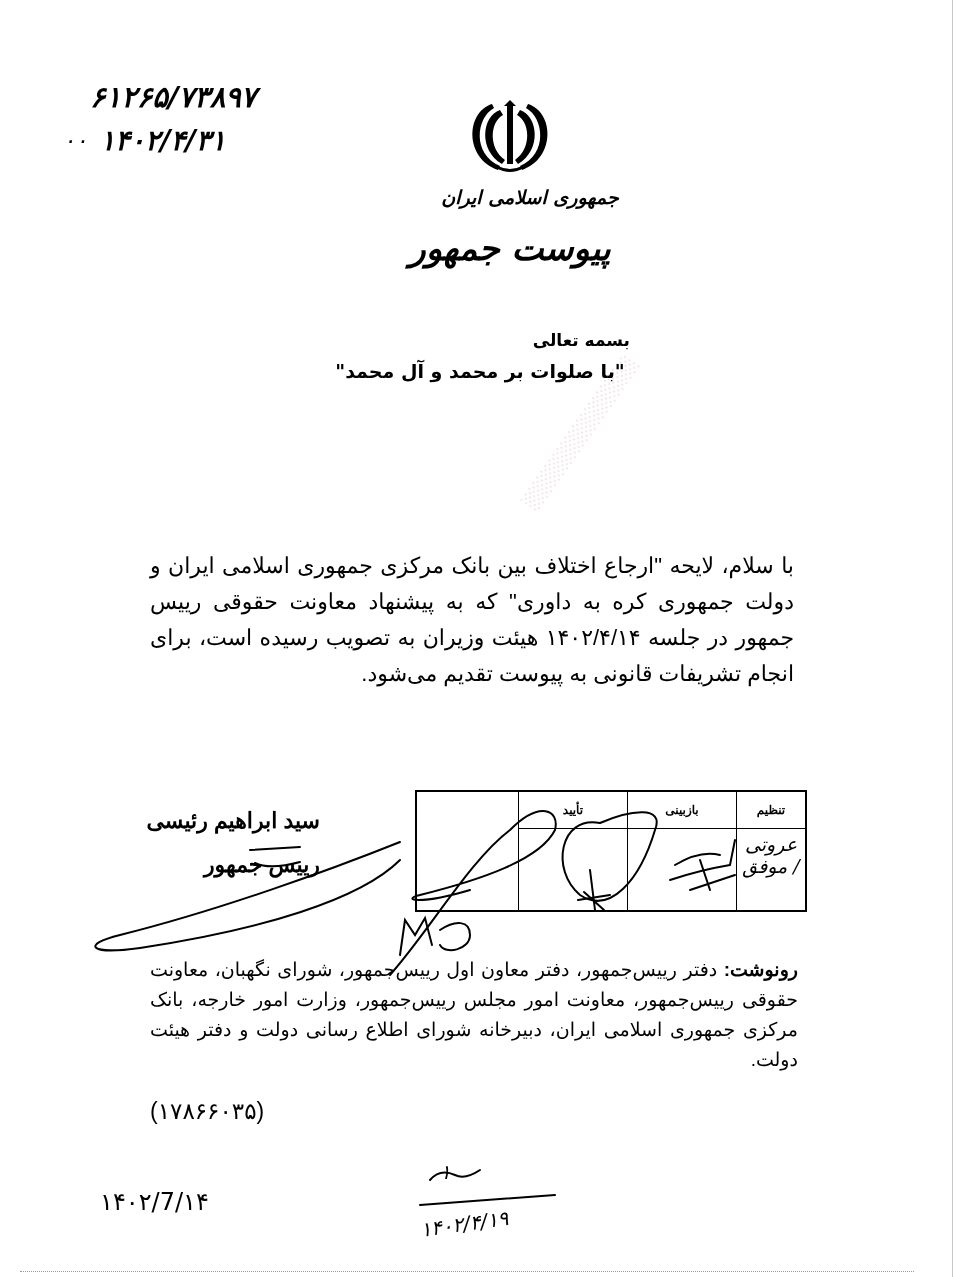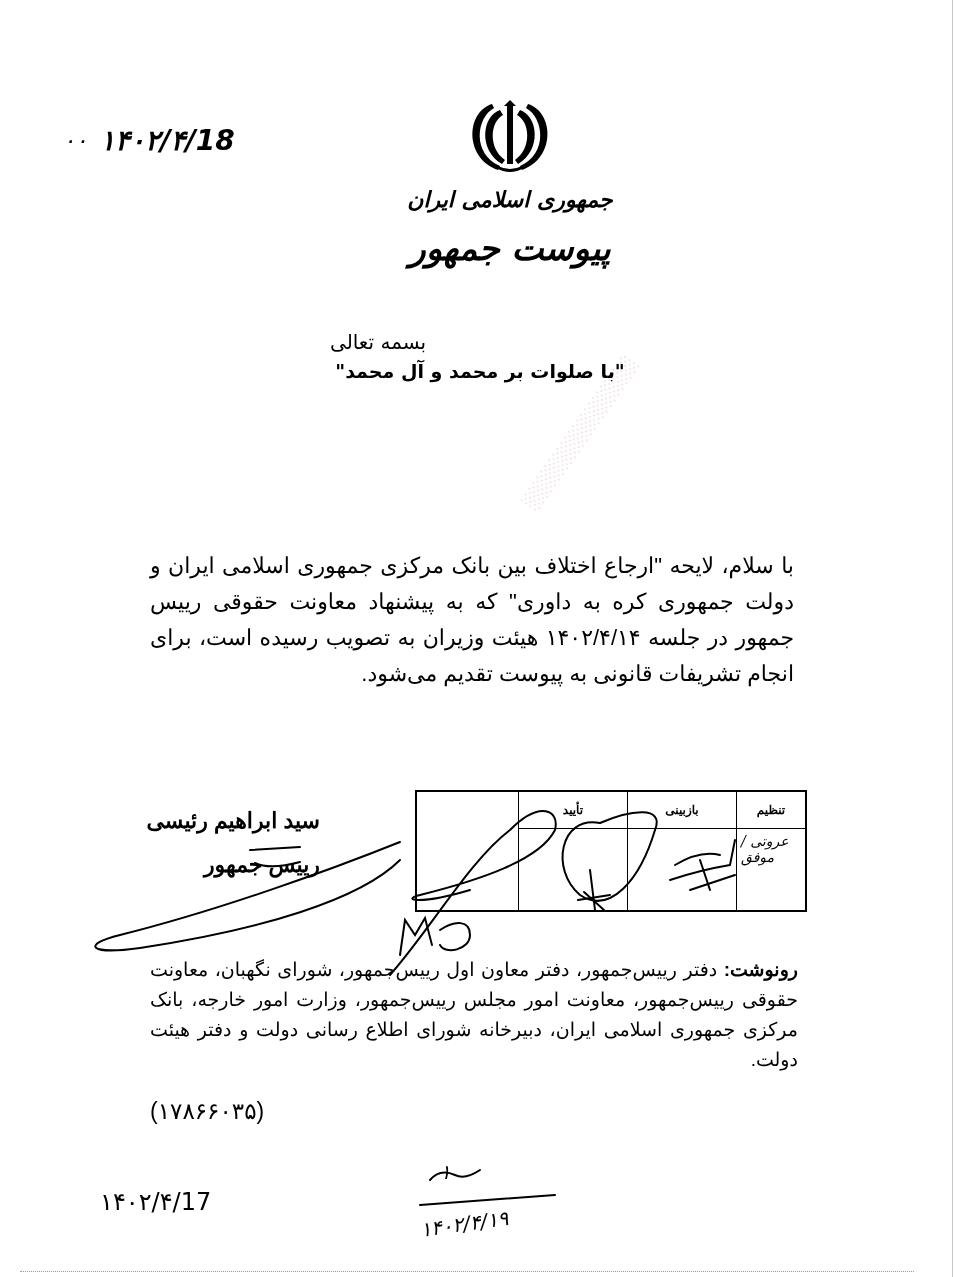--- a/index.html
+++ b/index.html
@@ -10,47 +10,47 @@
   .bottom-line { position:absolute; left:20px; right:40px; top:1271px; height:1px;
                  border-top:1px dotted #999; }
 
   .hand { position:absolute; font-family:"DejaVu Sans", sans-serif; font-weight:bold;
           font-style:italic; letter-spacing:1px; }
   .ref-number { left:90px; top:80px; font-size:29px; }
   .ref-date { left:100px; top:124px; font-size:28px; }
   .ref-dots { left:68px; top:134px; font-size:14px; }
 
   .emblem { position:absolute; left:462px; top:98px; width:96px; height:78px; }
-  .org-line1 { position:absolute; left:380px; top:186px; width:260px; text-align:center;
-               font-family:"DejaVu Serif", serif; font-weight:bold; font-style:italic; font-size:22px; }
+  .org-line1 { position:absolute; left:400px; top:186px; width:260px; text-align:center;
+               font-family:"DejaVu Serif", serif; font-weight:bold; font-style:italic; font-size:19px; }
   .org-line2 { position:absolute; left:380px; top:228px; width:260px; text-align:center;
                font-family:"DejaVu Serif", serif; font-weight:bold; font-style:italic; font-size:34px; }
 
   .rtl { direction:rtl; unicode-bidi:embed; }
-  .bismillah { position:absolute; left:330px; top:330px; width:300px; text-align:left; font-size:20px; font-weight:normal; }
+  .bismillah { position:absolute; left:330px; top:330px; width:300px; text-align:right; font-size:17px; font-weight:bold; }
   .salavat { position:absolute; left:330px; top:360px; width:300px; text-align:center; font-size:19px; font-weight:bold; }
 
   .addressee { position:absolute; right:160px; top:436px; width:520px; text-align:right;
                font-family:"Liberation Sans", sans-serif; font-weight:bold; font-size:24px; line-height:34px; }
 
   .body-text { position:absolute; left:150px; top:548px; width:644px; text-align:justify;
                text-align-last:right; font-family:"Liberation Sans", sans-serif; font-size:22px; line-height:36px; }
   .body-text p { margin:0; }
 
   .sig-name { position:absolute; left:110px; top:808px; width:210px; text-align:right;
               font-family:"Liberation Sans", sans-serif; font-weight:bold; font-size:22px; }
   .sig-title { position:absolute; left:140px; top:852px; width:180px; text-align:right;
                font-family:"Liberation Sans", sans-serif; font-weight:bold; font-size:22px; }
 
   table.approvals { position:absolute; left:415px; top:790px; width:392px; height:122px;
                     border-collapse:collapse; border:2px solid #000; }
   table.approvals td { border:1.5px solid #000; padding:4px; vertical-align:top; }
   table.approvals .hdr td { height:28px; text-align:center; font-family:"Liberation Sans", sans-serif;
                     font-weight:bold; font-size:12px; vertical-align:middle; }
-  .scribble { font-family:"DejaVu Serif", serif; font-style:italic; font-size:14px; text-align:left; }
+  .scribble { font-family:"DejaVu Serif", serif; font-style:italic; font-size:19px; text-align:center; }
 
   .cc { position:absolute; left:150px; top:955px; width:648px; text-align:justify; text-align-last:right;
         font-family:"Liberation Sans", sans-serif; font-size:19px; line-height:30px; }
   .cc b { font-weight:bold; }
   .cc-code { position:absolute; left:150px; top:1098px; width:200px; text-align:left;
              font-family:"Liberation Sans", sans-serif; font-size:23px; }
 
   .foot-date { position:absolute; left:100px; top:1188px; font-size:24px; letter-spacing:3px; font-family:"DejaVu Sans", sans-serif; }
   .received { position:absolute; left:400px; top:1160px; width:160px; height:90px; }
   .received .mark { position:absolute; left:40px; top:0; font-style:italic; font-size:20px; }
@@ -61,22 +61,23 @@
                transform:rotate(-55deg); transform-origin:left top; white-space:nowrap; opacity:0.6; }
 </style>
 </head>
 <body>
 
 <div class="page">
   <div class="edge-line"></div>
 
   <div class="watermark">░░░░░░░░░░░░░</div>
 
+  <div class="hand ref-number">۶۱۲۶۵/۷۳۸۹۷</div>
   <div class="hand ref-dots">· ·</div>
-  <div class="hand ref-date rtl">۱۴۰۲/۴/18</div>
+  <div class="hand ref-date rtl">۱۴۰۲/۴/۳۱</div>
 
   <svg class="emblem" viewBox="0 0 96 78">
     <g fill="#000">
       <path d="M48 2 l-6 6 h12 z"></path>
       <rect x="45" y="8" width="6" height="58"></rect>
       <path d="M38 12 C20 18 16 52 40 66 L43 62 C26 50 28 24 41 17 Z"></path>
       <path d="M58 12 C76 18 80 52 56 66 L53 62 C70 50 68 24 55 17 Z"></path>
       <path d="M30 6 C4 14 2 60 36 72 L38 68 C10 56 14 20 32 10 Z"></path>
       <path d="M66 6 C92 14 94 60 60 72 L58 68 C86 56 82 20 64 10 Z"></path>
       <path d="M34 70 Q48 78 62 70 L60 68 Q48 74 36 68 Z"></path>
@@ -111,21 +112,21 @@
     </tr>
   </tbody>
     </table>
 
   <div class="cc rtl">
     <b>رونوشت:</b>
     <span>دفتر رییس‌جمهور، دفتر معاون اول رییس‌جمهور، شورای نگهبان، معاونت حقوقی رییس‌جمهور، معاونت امور مجلس رییس‌جمهور، وزارت امور خارجه، بانک مرکزی جمهوری اسلامی ایران، دبیرخانه شورای اطلاع رسانی دولت و دفتر هیئت دولت.</span>
   </div>
   <div class="cc-code rtl">(۱۷۸۶۶۰۳۵)</div>
 
-  <div class="foot-date rtl">۱۴۰۲/۴/17</div>
+  <div class="foot-date rtl">۱۴۰۲/7/۱۴</div>
 
   <div class="received">
     <div class="mark">۱</div>
     <div class="date rtl">۱۴۰۲/۴/۱۹</div>
   </div>
 
   <svg class="overlay" viewBox="0 0 954 1277">
     <g fill="none" stroke="#000" stroke-width="2" stroke-linecap="round">
       <path d="M400 842 C330 870 220 910 120 935 C80 945 90 955 140 948 C260 930 360 900 400 860"></path>
       <path d="M250 850 L300 847 M255 863 Q270 870 300 862"></path>

